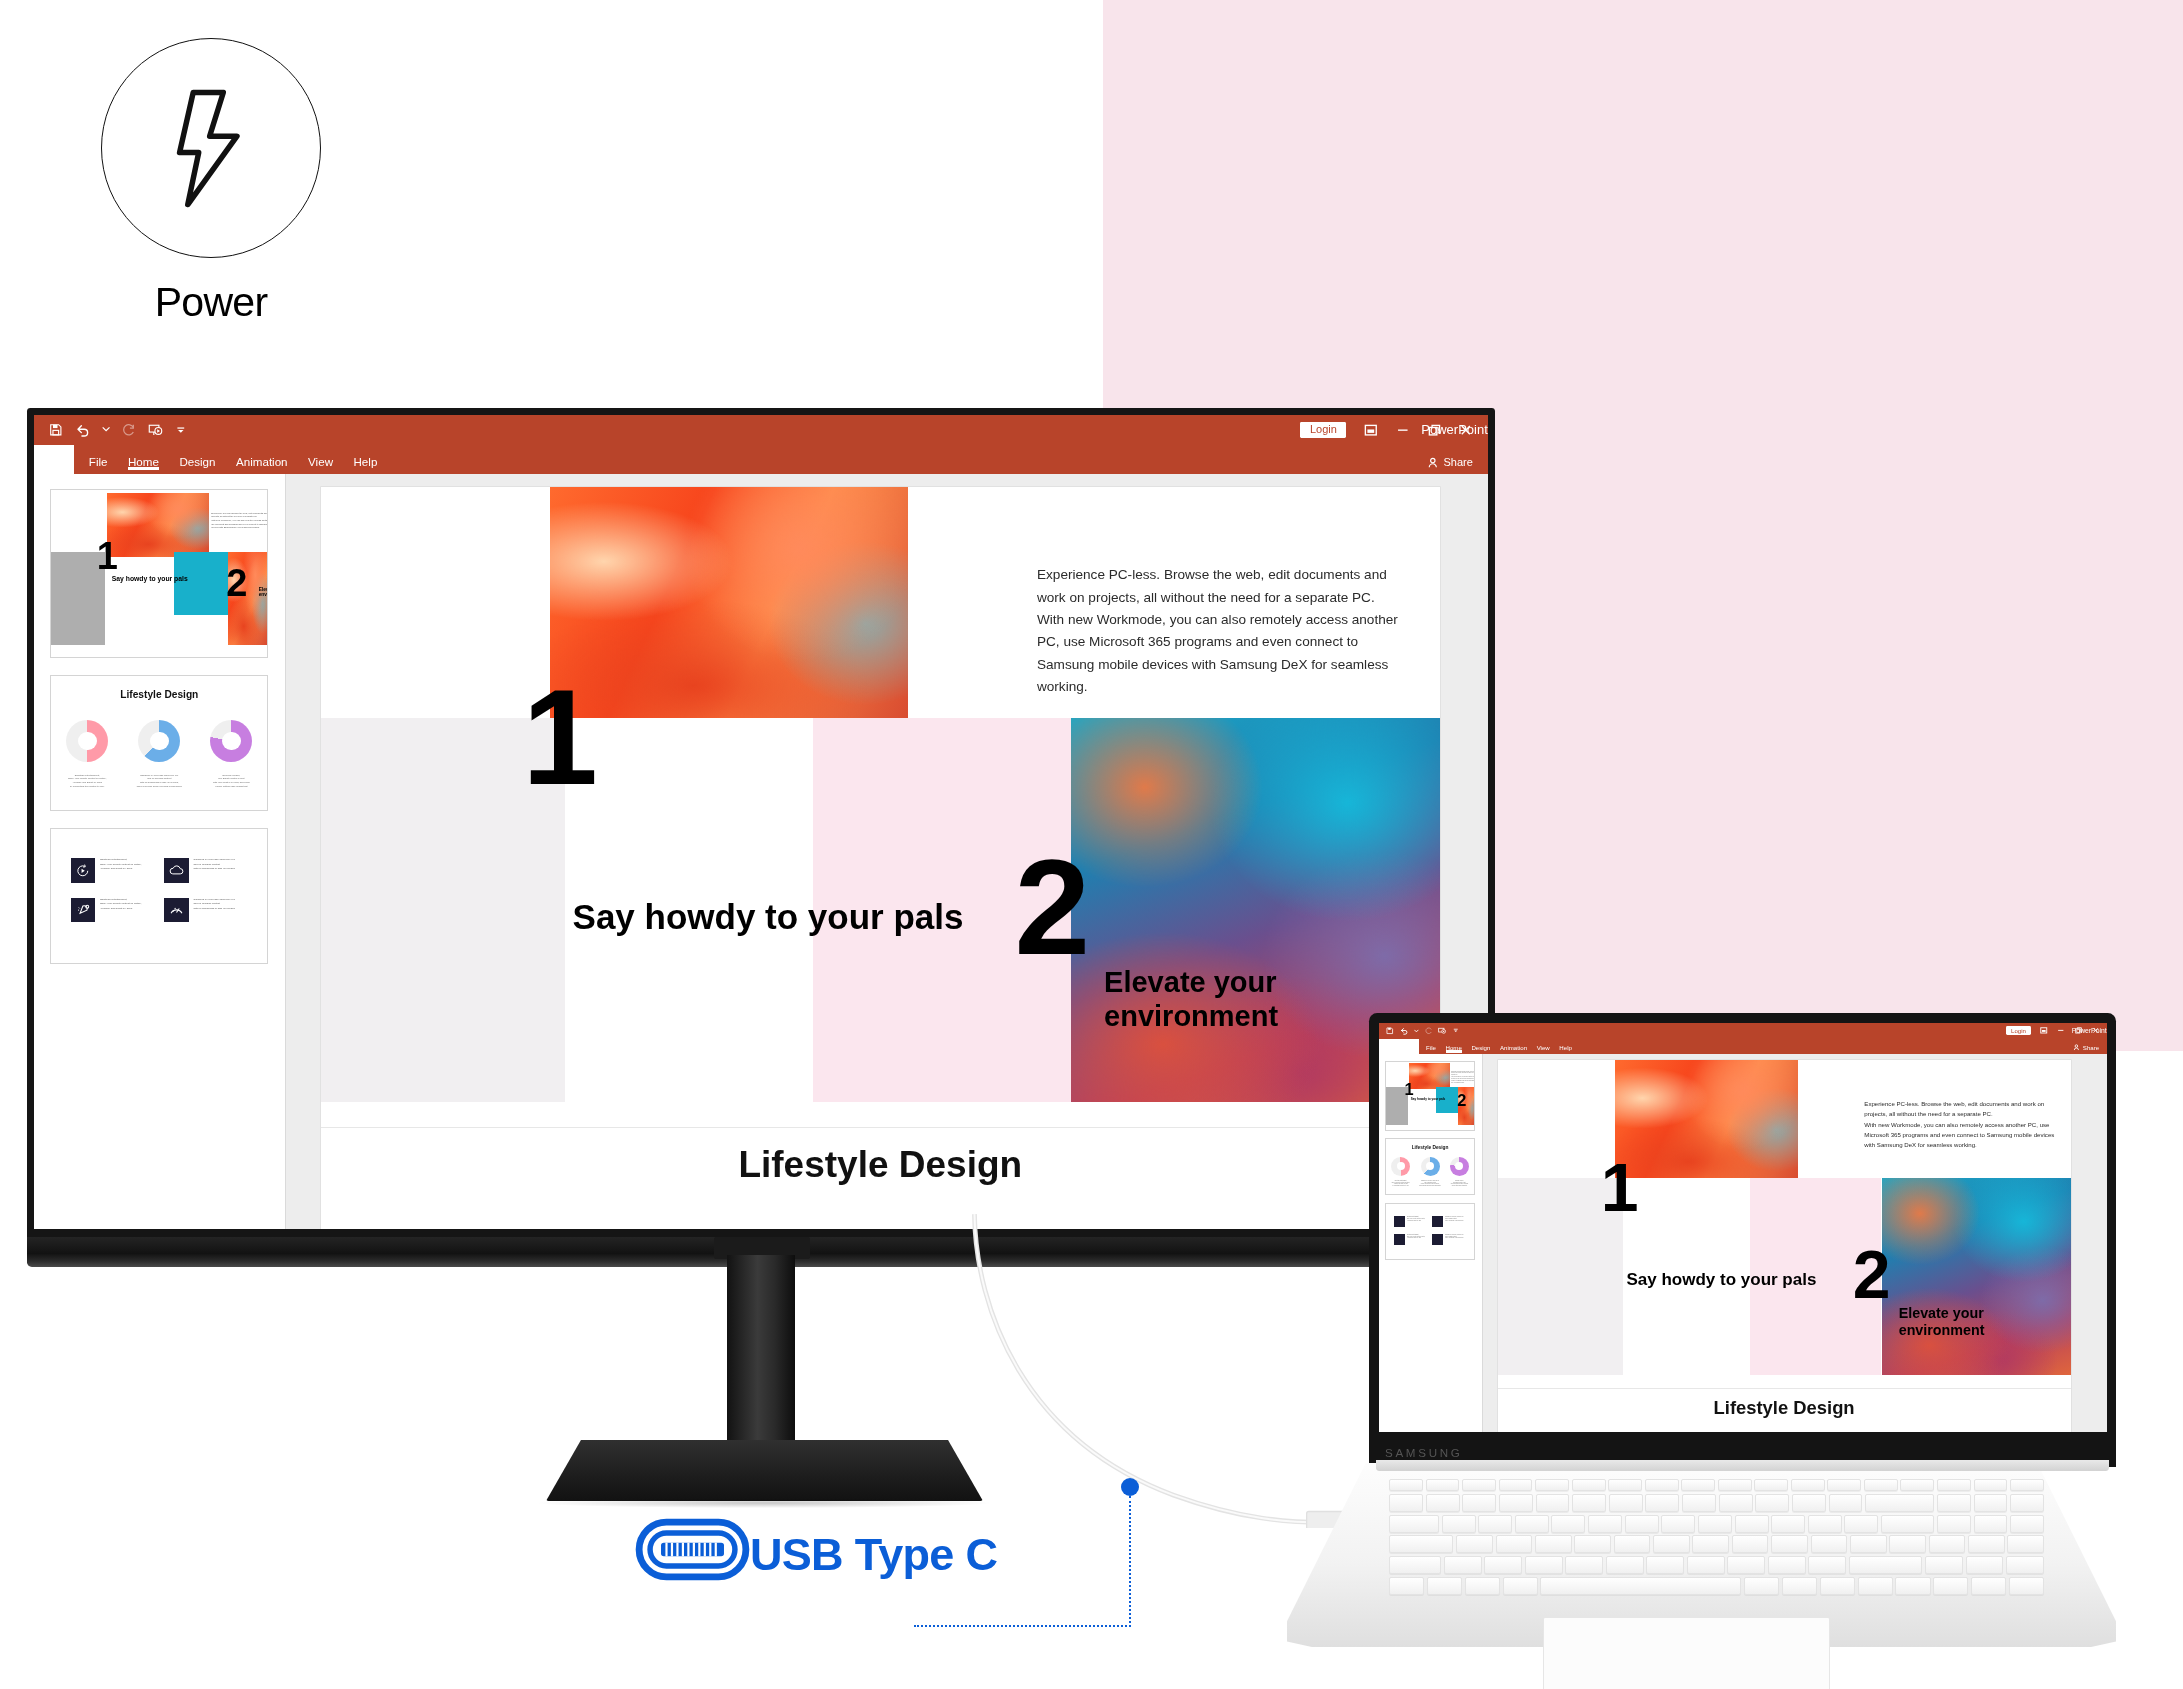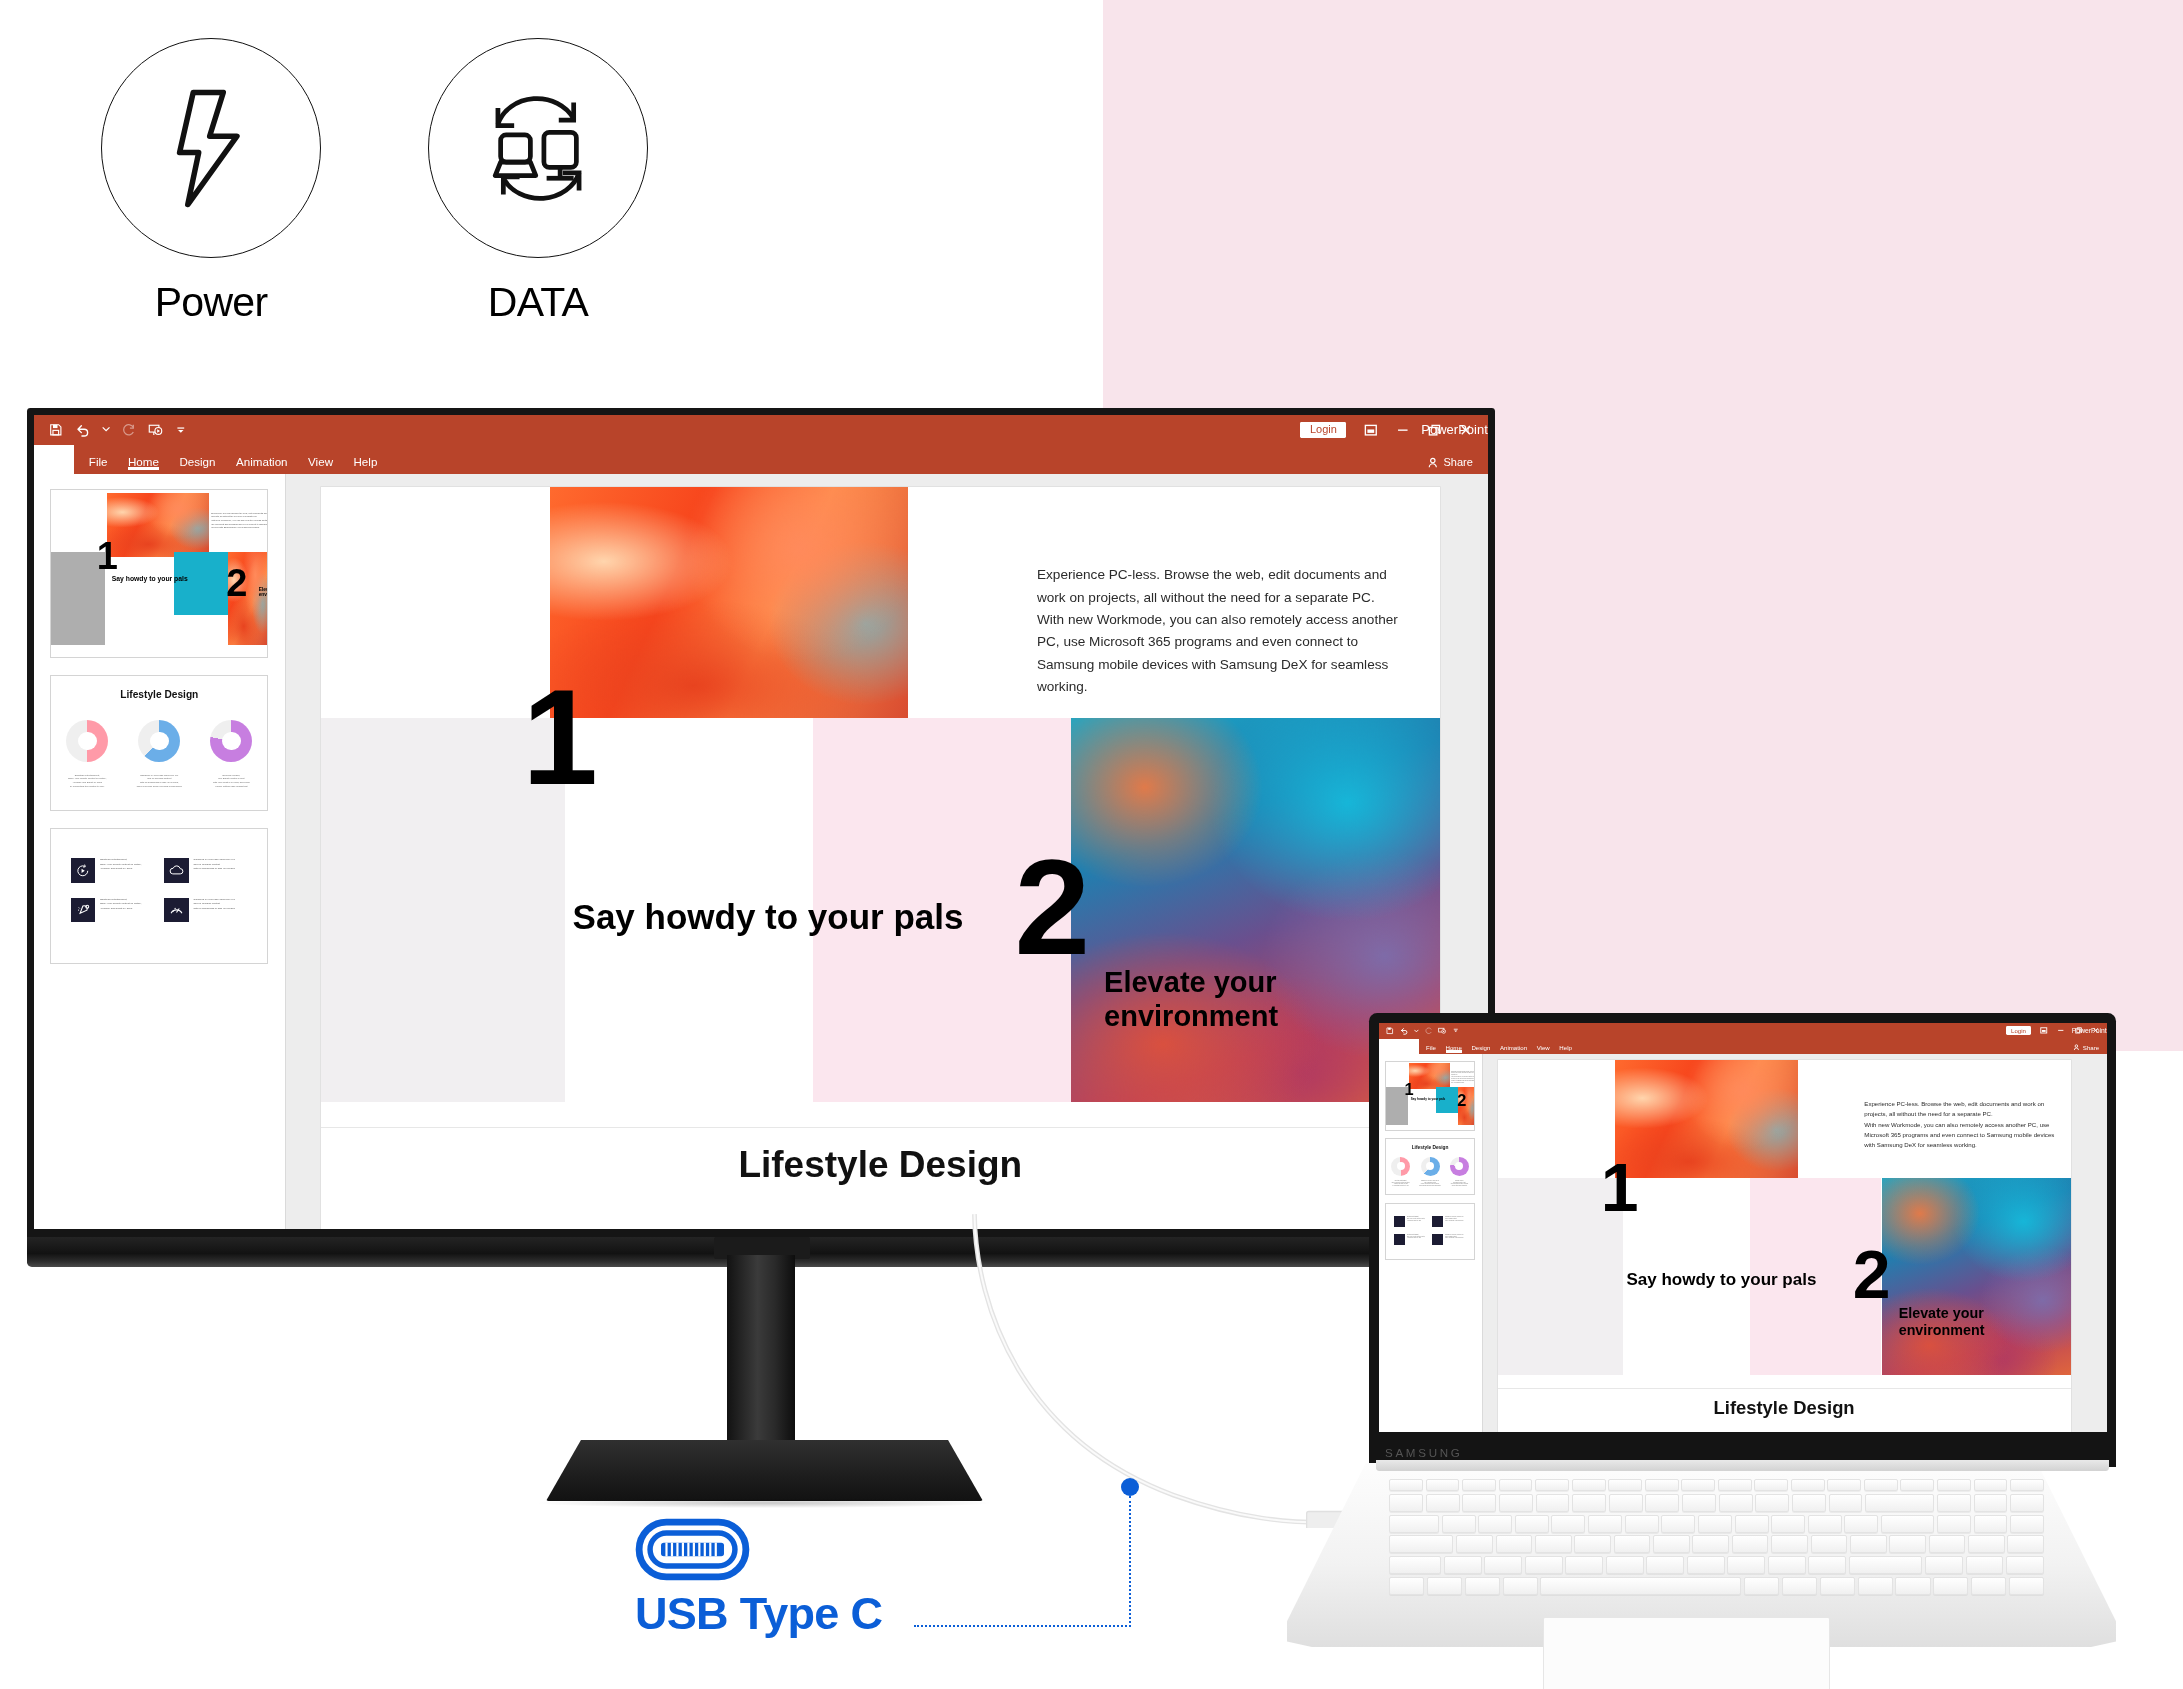--- a/index.html
+++ b/index.html
@@ -172,21 +172,21 @@
   }
   #trackpad {
     position:absolute; left:256px; top:604px; width:287px; height:157px;
     border:0.7px solid #e6e6e6; border-radius:2px; background:#fcfcfc;
   }
 
   
   #cable { position:absolute; left:969px; top:1214px; width:382px; height:314px; }
   #usb-callout {
     position:absolute; left:635px; top:1518px; width:423px;
-    display:flex; flex-direction:column; align-items:flex-start;
+    display:flex; flex-direction:row; align-items:flex-end;
   }
   #usb-label {
     color:#0b5ed7; font-size:45px; font-weight:700; letter-spacing:-0.7px; margin-top:6.8px;
     white-space:nowrap;
   }
   #dot-marker {
     position:absolute; left:1121px; top:1478px; width:18px; height:18px;
     border-radius:50%; background:#0b5ed7;
   }
   #dot-vert {
@@ -208,38 +208,20 @@
   <div class="feature">
     <div class="feature-circle">
       <svg width="96" height="123" viewBox="0 0 70 90">
         <path d="M44 4 H22 L12 48 H26 L18 86 L54 36 H34 Z" fill="none" stroke="#111" stroke-width="4" stroke-linejoin="round"></path>
       </svg>
     </div>
     <div class="feature-label">Power</div>
   </div>
 
 
-  <div class="feature">
-    <div class="feature-circle">
-      <svg width="119" height="119" viewBox="0 0 88 88">
-        <path d="M14 26 A30 26 0 0 1 70 22" fill="none" stroke="#111" stroke-width="3.5"></path>
-        <polyline points="14,14 14,27 26,27" fill="none" stroke="#111" stroke-width="3.5"></polyline>
-        <polyline points="70,10 70,23 59,23" fill="none" stroke="#111" stroke-width="3.5"></polyline>
-        <path d="M74 62 A30 26 0 0 1 18 66" fill="none" stroke="#111" stroke-width="3.5"></path>
-        <polyline points="74,75 74,62 62,62" fill="none" stroke="#111" stroke-width="3.5"></polyline>
-        <polyline points="18,78 18,65 30,65" fill="none" stroke="#111" stroke-width="3.5"></polyline>
-        <rect x="16" y="34" width="22" height="20" rx="4" fill="none" stroke="#111" stroke-width="3.5"></rect>
-        <path d="M16 54 L12 64 H42 L38 54 Z" fill="none" stroke="#111" stroke-width="3.5" stroke-linejoin="round"></path>
-        <rect x="48" y="32" width="24" height="26" rx="4" fill="none" stroke="#111" stroke-width="3.5"></rect>
-        <line x1="60" y1="58" x2="60" y2="66" stroke="#111" stroke-width="3.5"></line>
-        <line x1="50" y1="66" x2="70" y2="66" stroke="#111" stroke-width="3.5"></line>
-      </svg>
-    </div>
-    <div class="feature-label">DATA</div>
-  </div>
 
 </div>
 
 <div id="monitor">
   <div id="monitor-panel">
     <div id="monitor-screen">
 
       <div class="pp">
 
         <div class="pp-titlebar" style="height:30px;padding:0 15px;">

